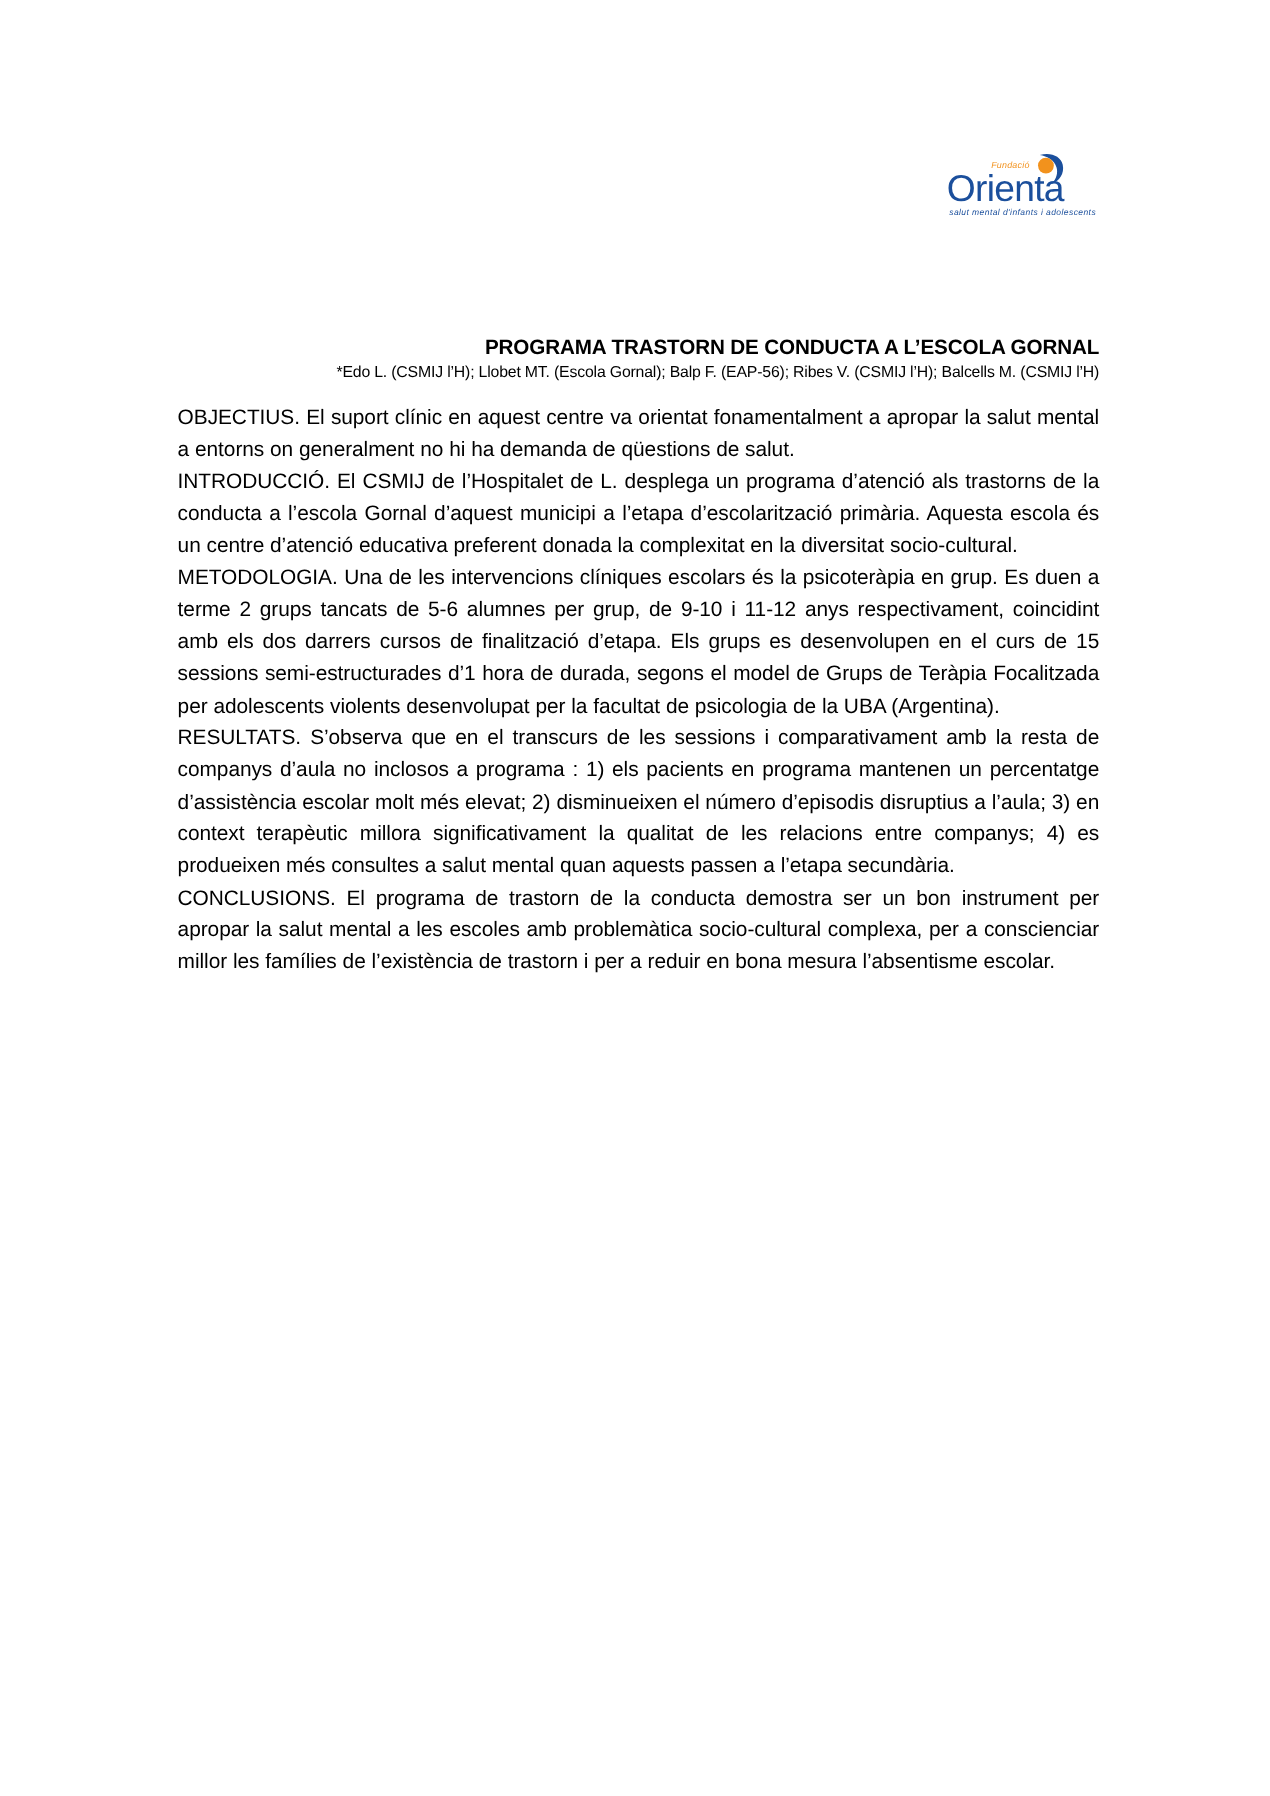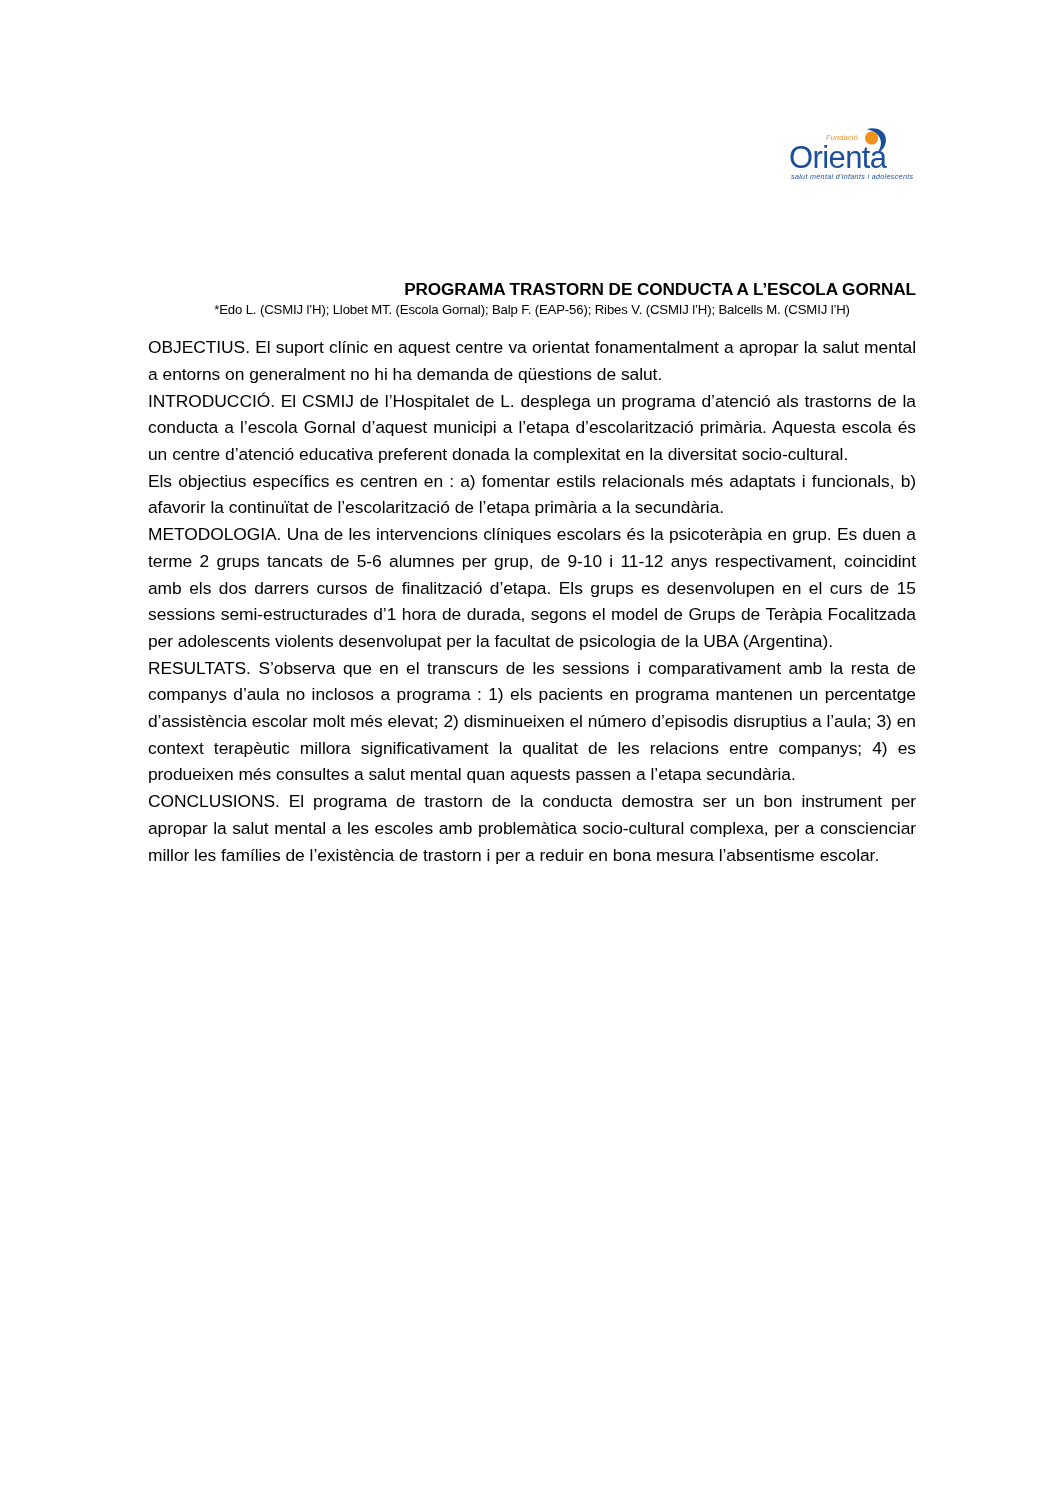--- a/index.html
+++ b/index.html
@@ -43,21 +43,21 @@
     margin: 0 0 1px 0;
     text-align: right;
   }
 
   .doc-authors {
     font-size: 13.2px;
     font-weight: normal;
     line-height: 1.3;
     margin: 0 0 16px 0;
     letter-spacing: -0.15px;
-    text-align: center;
+    text-align: right;
   }
 
   .doc-para {
     font-size: 17.4px;
     line-height: 1.535;
     text-align: justify;
     text-justify: inter-word;
     margin: 0;
     letter-spacing: -0.05px;
     word-spacing: 0.1px;
@@ -87,21 +87,20 @@
 <div class="doc">
 
   <h1 class="doc-title">PROGRAMA TRASTORN DE CONDUCTA A L’ESCOLA GORNAL</h1>
 
   <div class="doc-authors">*Edo L. (CSMIJ l’H); Llobet MT. (Escola Gornal); Balp F. (EAP-56); Ribes V. (CSMIJ l’H); Balcells M. (CSMIJ l’H)</div>
 
   <p class="doc-para">OBJECTIUS. El suport clínic en aquest centre va orientat fonamentalment a apropar la salut mental a entorns on generalment no hi ha demanda de qüestions de salut.</p>
 
   <p class="doc-para">INTRODUCCIÓ. El CSMIJ de l’Hospitalet de L. desplega un programa d’atenció als trastorns de la conducta a l’escola Gornal d’aquest municipi a l’etapa d’escolarització primària. Aquesta escola és un centre d’atenció educativa preferent donada la complexitat en la diversitat socio-cultural.</p>
 
-  <p class="doc-para">Els objectius específics es centren en : a) fomentar estils relacionals més adaptats i funcionals, b) afavorir la continuïtat de l’escolarització de l’etapa primària a la secundària.</p>
 
   <p class="doc-para">METODOLOGIA. Una de les intervencions clíniques escolars és la psicoteràpia en grup. Es duen a terme 2 grups tancats de 5-6 alumnes per grup, de 9-10 i 11-12 anys respectivament, coincidint amb els dos darrers cursos de finalització d’etapa. Els grups es desenvolupen en el curs de 15 sessions semi-estructurades d’1 hora de durada, segons el model de Grups de Teràpia Focalitzada per adolescents violents desenvolupat per la facultat de psicologia de la UBA (Argentina).</p>
 
   <p class="doc-para">RESULTATS. S’observa que en el transcurs de les sessions i comparativament amb la resta de companys d’aula no inclosos a programa : 1) els pacients en programa mantenen un percentatge d’assistència escolar molt més elevat; 2) disminueixen el número d’episodis disruptius a l’aula; 3) en context terapèutic millora significativament la qualitat de les relacions entre companys; 4) es produeixen més consultes a salut mental quan aquests passen a l’etapa secundària.</p>
 
   <p class="doc-para">CONCLUSIONS. El programa de trastorn de la conducta demostra ser un bon instrument per apropar la salut mental a les escoles amb problemàtica socio-cultural complexa, per a conscienciar millor les famílies de l’existència de trastorn i per a reduir en bona mesura l’absentisme escolar.</p>
 
 
 </div>
 

